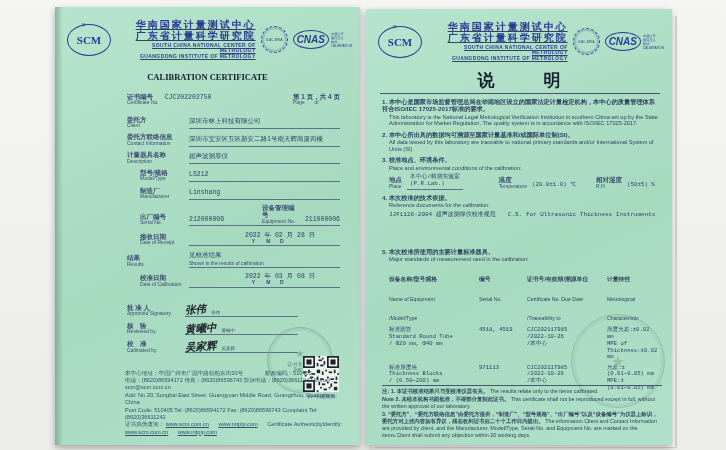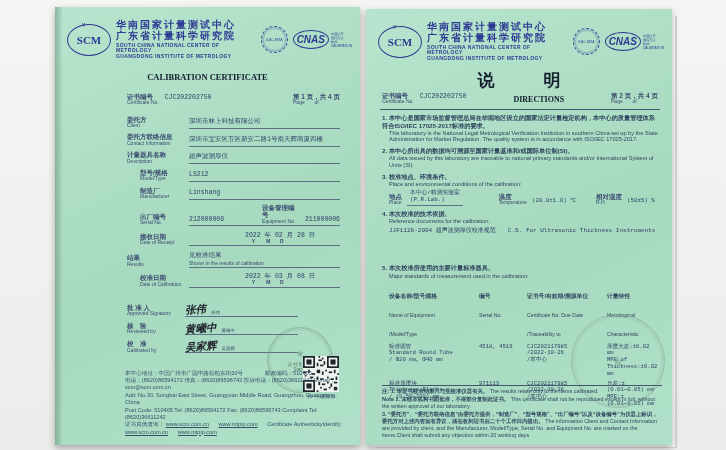--- a/index.html
+++ b/index.html
@@ -12,21 +12,21 @@
       box-shadow:0 3px 7px rgba(0,0,0,.30),4px 3px 0 -1px #fbfbfb,7px 5px 0 -2px #d6d6d4;}
   .pl::before{content:"";position:absolute;left:0;top:0;bottom:0;width:8px;
       background:linear-gradient(90deg,rgba(55,90,72,.35),rgba(55,90,72,0));}
 
   
   .hdr{display:flex;align-items:center;gap:5px;padding:13px 8px 0 12px;}
   .scm{position:relative;flex:none;width:42px;height:30px;border:1.4px solid #2e3b92;border-radius:50%;
        display:flex;align-items:center;justify-content:center;background:transparent;}
   .scm-x{position:absolute;top:-4px;left:13px;font-size:6px;color:#2e3b92;background:inherit;}
   .scm-t{font-weight:bold;font-size:11px;color:#2e3b92;font-family:"Liberation Serif","DejaVu Serif",serif;}
-  .org{flex:1;text-align:left;line-height:1;}
+  .org{flex:1;text-align:right;line-height:1;text-decoration:underline;}
   .ocn{font-size:10px;font-weight:bold;letter-spacing:2px;color:#2e3b92;margin-bottom:1px;}
   .oen{font-size:5px;font-weight:bold;letter-spacing:.4px;color:#2e3b92;margin-top:1.5px;}
   .mra{flex:none;width:25px;height:25px;border:1px dashed #3a4a9a;border-radius:50%;box-shadow:inset 0 0 0 2px rgba(58,74,154,.25);
        display:flex;align-items:center;justify-content:center;font-size:3.5px;color:#3a4a9a;text-align:center;}
   .cnasbox{flex:none;display:flex;align-items:center;gap:2px;}
   .cnas-t{font-size:10px;font-weight:bold;font-style:italic;color:#2e3b92;border:1.3px solid #2e3b92;border-radius:50%;padding:3px 3px;}
   .cnas-n{font-size:3.2px;line-height:1.25;color:#2e3b92;}
 
   
   .title{margin-top:14px;text-align:center;line-height:1;}
@@ -372,34 +372,20 @@
           <div>国际互认</div>
           <div>校准</div>
           <div>CALIBRATION</div>
         </div>
       </div>
     </div>
 
     <div class="rtitle">
       <div class="rtitle-cn">说　明</div>
     </div>
-    <div class="rtrow">
-      <div style="display:flex;align-items:flex-start;">
-        <div class="lblstack">
-          <span class="lcn">证书编号</span>
-          <span class="len">Certificate No.</span>
-        </div>
-        <span class="mono certno">CJC202202750</span>
-      </div>
-      <div class="rdir">DIRECTIONS</div>
-      <div class="lblstack">
-        <span class="lcn">第 2 页，共 4 页</span>
-        <span class="len pre">Page       of</span>
-      </div>
-    </div>
     <div class="rrule"></div>
 
     <div class="ritems">
       <div class="icn">1. 本中心是国家市场监督管理总局在华南地区设立的国家法定计量检定机构，本中心的质量管理体系符合ISO/IEC 17025-2017标准的要求。</div>
       <div class="ien">This laboratory is the National Legal Metrological Verification Institution in southern China set up by the State Administration for Market Regulation. The quality system is in accordance with ISO/IEC 17025-2017.</div>
 
       <div class="icn">2. 本中心所出具的数据均可溯源至国家计量基准和/或国际单位制(SI)。</div>
       <div class="ien">All data issued by this laboratory are traceable to national primary standards and/or International System of Units (SI).</div>
 
       <div class="icn">3. 校准地点、环境条件。</div>

